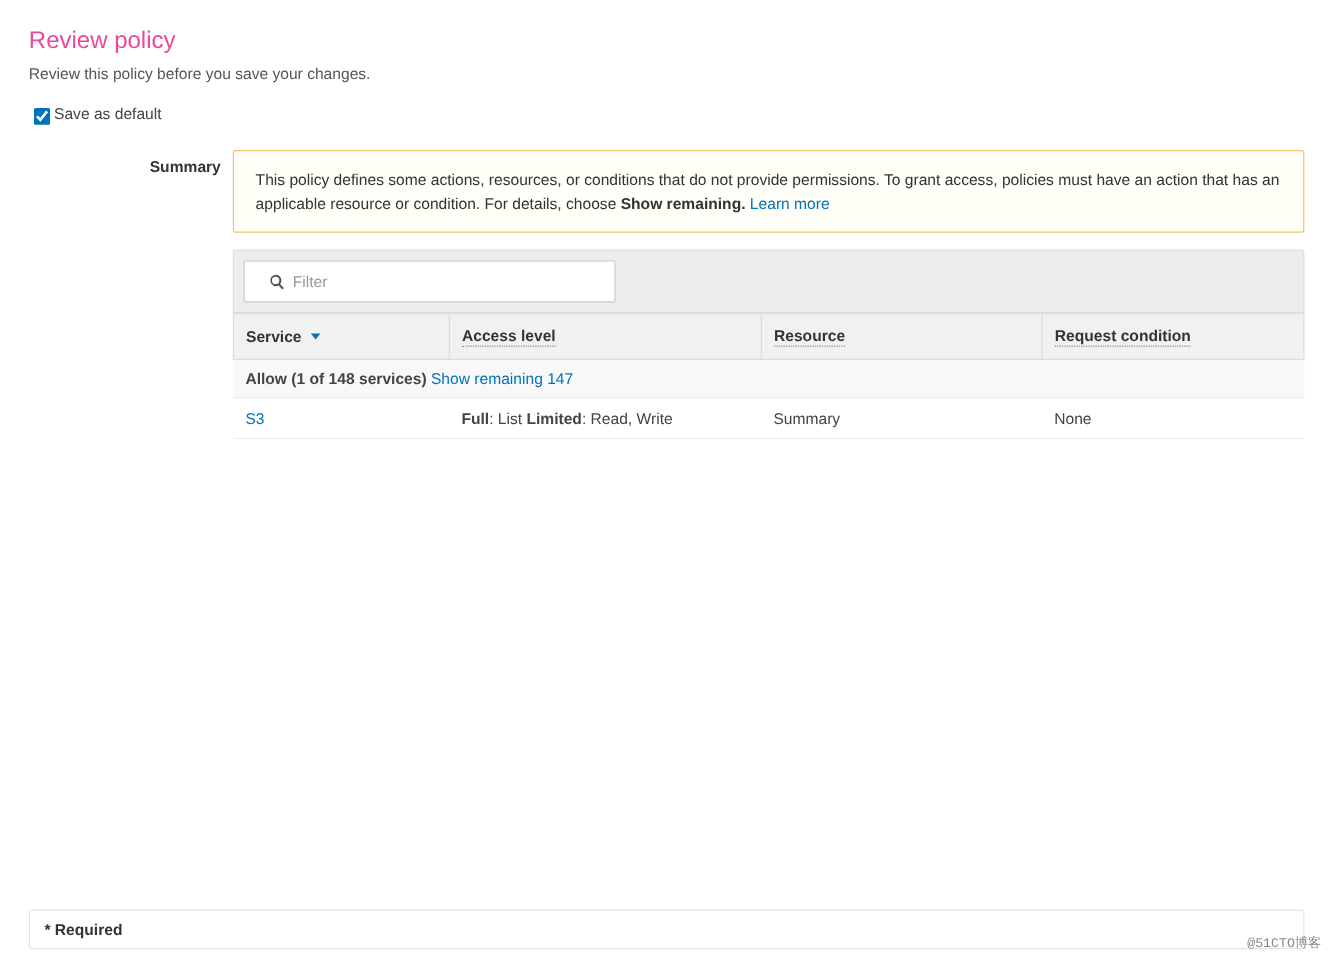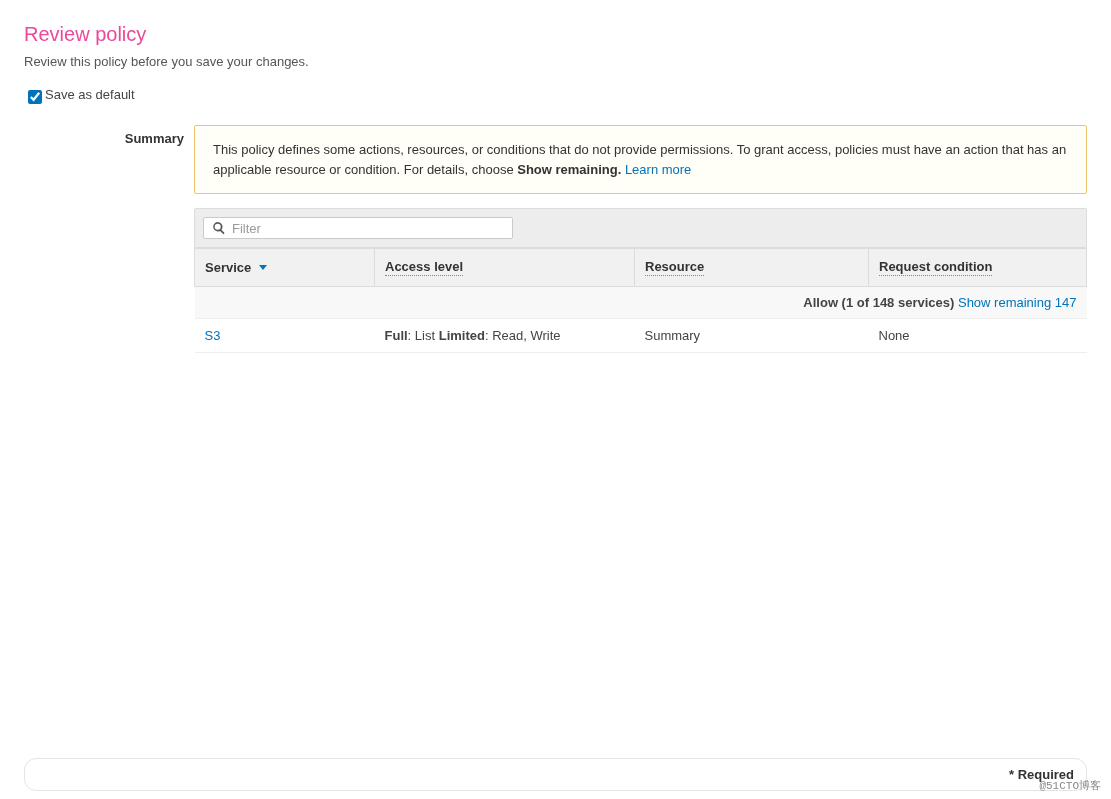--- a/index.html
+++ b/index.html
@@ -75,22 +75,22 @@
     padding: 8px;
     border-radius: 2px 2px 0 0;
   }
   .filter-box {
     display: flex;
     align-items: center;
     background: #fff;
     border: 1px solid #c9c9c9;
     border-radius: 2px;
     width: 310px;
-    height: 22px;
-    padding: 0 8px;
+    height: 35px;
+    padding: 0 20px;
   }
   .filter-box svg { flex-shrink: 0; }
   .filter-box input {
     border: none;
     outline: none;
     font-size: 13px;
     padding-left: 6px;
     width: 100%;
     color: #555;
   }
@@ -131,43 +131,42 @@
     width: 0; height: 0;
     border-left: 4px solid transparent;
     border-right: 4px solid transparent;
     border-top: 5px solid #0073bb;
   }
   .allow-row td {
     background: #f8f8f8;
     border-bottom: 1px solid #eee;
     padding: 8px 10px;
     font-size: 13px;
-    text-align: right;
   }
   .allow-row b { font-weight: 700; }
   .allow-row a { color: #0073bb; text-decoration: none; }
   tr.data-row td {
     border-bottom: 1px solid #eee;
     padding: 9px 10px;
     font-size: 13px;
     vertical-align: top;
   }
   tr.data-row a { color: #0073bb; text-decoration: none; }
 
   .footer {
     position: absolute;
     bottom: 8px;
     left: 24px;
     right: 24px;
     border: 1px solid #e4e4e4;
-    border-radius: 12px;
+    border-radius: 2px;
     background: #fff;
     display: flex;
     align-items: center;
-    justify-content: flex-end;
+    justify-content: space-between;
     padding: 8px 12px;
   }
   .required {
     font-size: 13px;
     font-weight: 700;
     color: #333;
   }
   .footer-right { display: flex; align-items: center; gap: 14px; }
   .btn {
     font-size: 13px;

